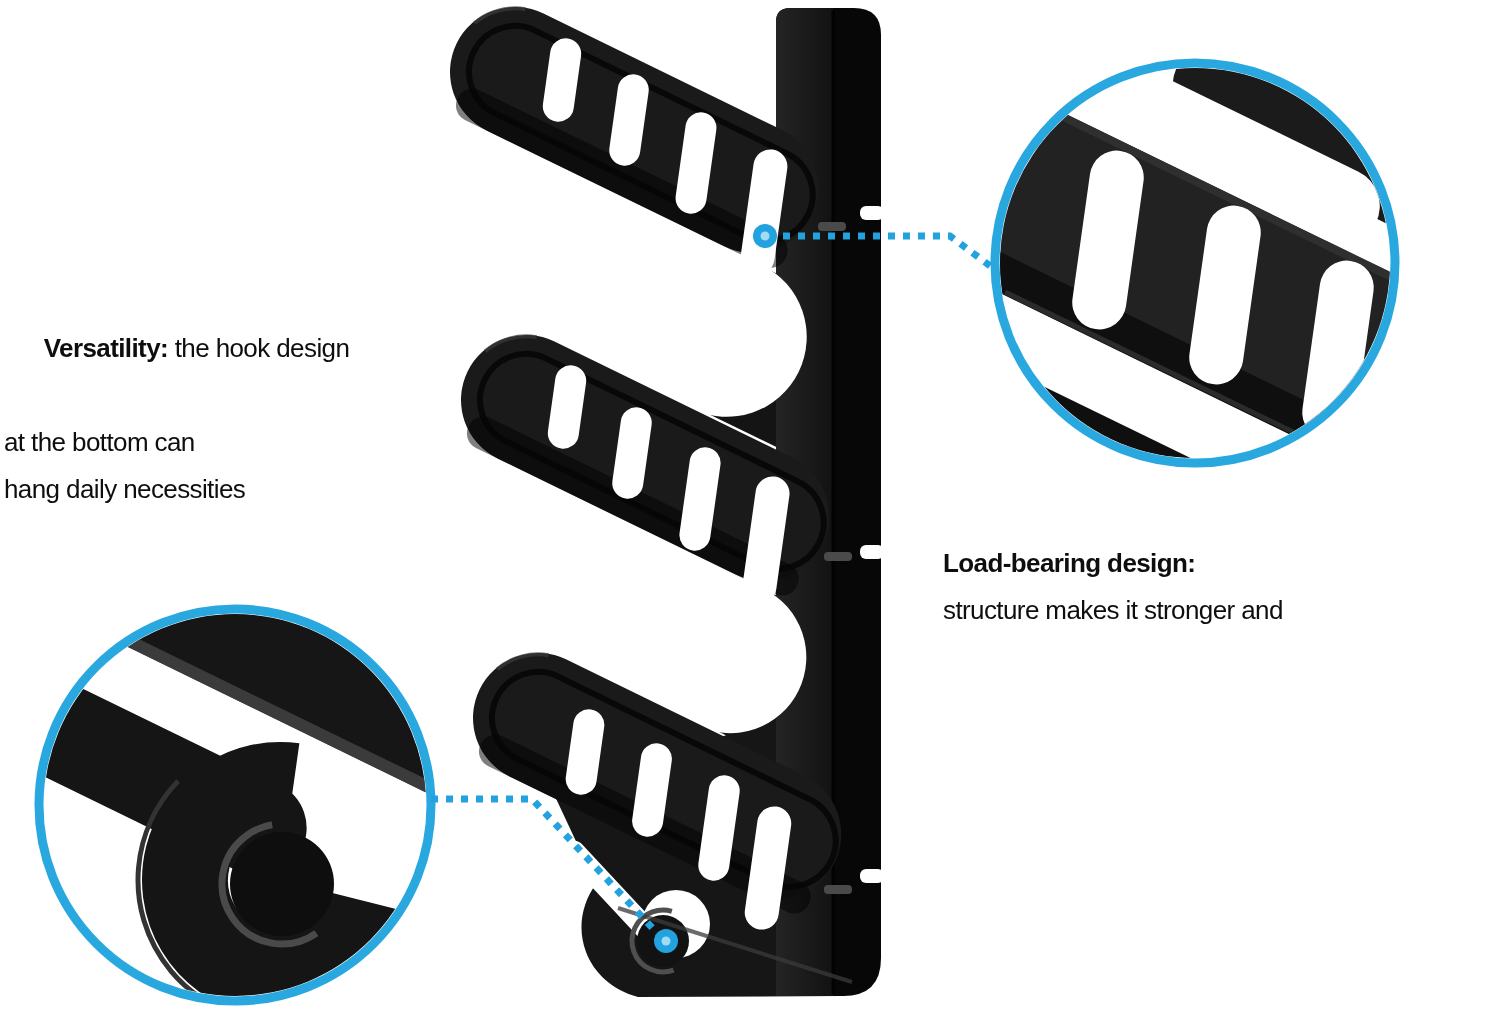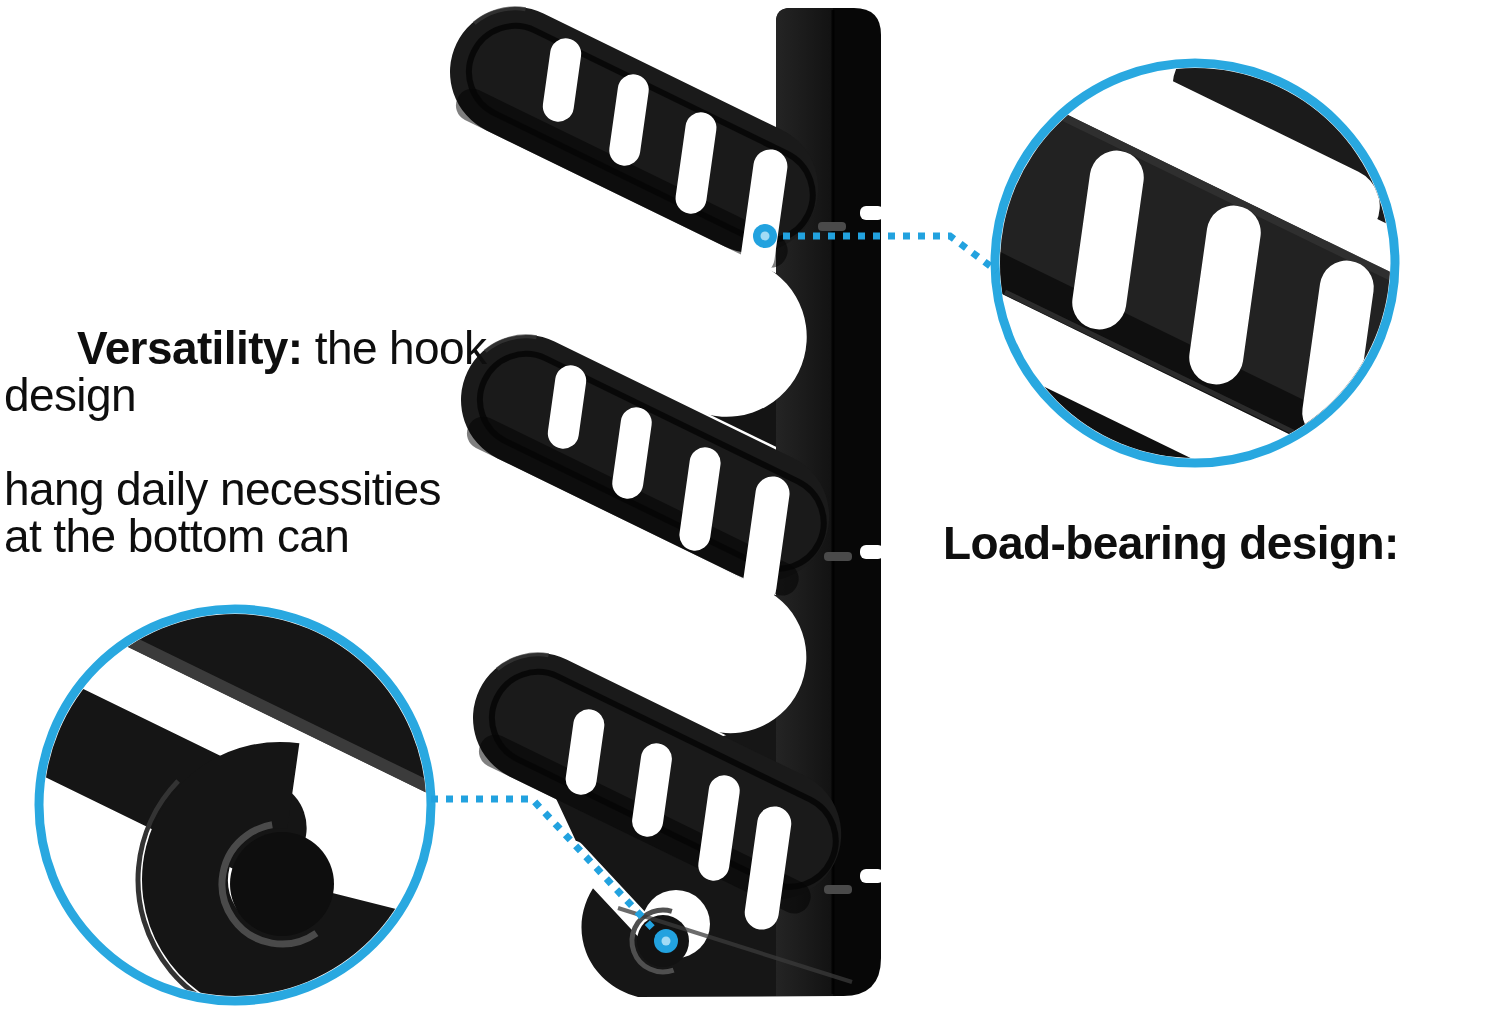--- a/index.html
+++ b/index.html
@@ -13,28 +13,28 @@
     position:relative;
     width:1500px;height:1013px;
     background:var(--bg);
     overflow:hidden;
     font-family:"Liberation Sans","DejaVu Sans",sans-serif;
   }
   #scene{position:absolute;left:0;top:0;}
   .ann{
     position:absolute;
     color:var(--ink);
-    font-size:46px;
+    font-size:26px;
     line-height:47px;
     letter-spacing:-0.6px;
   }
   .ann .b{font-weight:700;}
   .aline{white-space:pre-wrap;}
   .ann-left{left:4px;top:278px;width:520px;}
-  .ann-right{left:943px;top:520px;width:557px;}
+  .ann-right{left:943px;top:540px;width:557px;}
 </style>
 </head>
 <body>
 
 <div id="canvas">
 
   <svg id="scene" width="1500" height="1013" viewBox="0 0 1500 1013">
     <defs>
       <linearGradient id="spineGrad" x1="0" y1="0" x2="1" y2="0">
         <stop offset="0" stop-color="#242424"></stop>
@@ -194,21 +194,22 @@
       <circle cx="765" cy="236" r="4.5" fill="#aadef6" opacity="0.95"></circle>
       <circle cx="666" cy="941" r="12" style="fill:var(--blue)"></circle>
       <circle cx="666" cy="941" r="4.5" fill="#aadef6" opacity="0.95"></circle>
     </g>
   </svg>
 
   <div class="ann ann-left">
     <div class="aline">
       <span class="b">Versatility:</span><span> the hook design</span>
     </div>
+    <div class="aline">at the bottom can</div>
     <div class="aline">hang daily necessities</div>
-    <div class="aline">at the bottom can</div>
   </div>
 
   <div class="ann ann-right">
     <div class="aline b">Load-bearing design:</div>
+    <div class="aline">structure makes it stronger and</div>
   </div>
 
 </div>
 
 </body></html>

